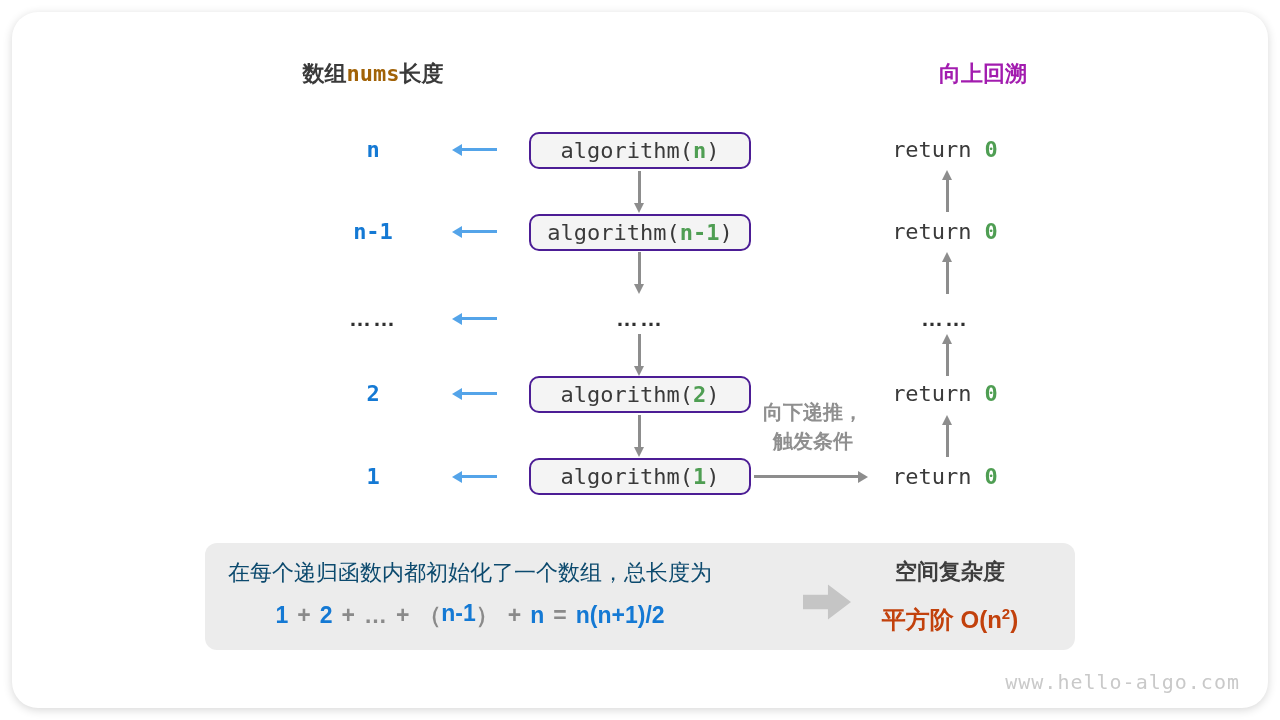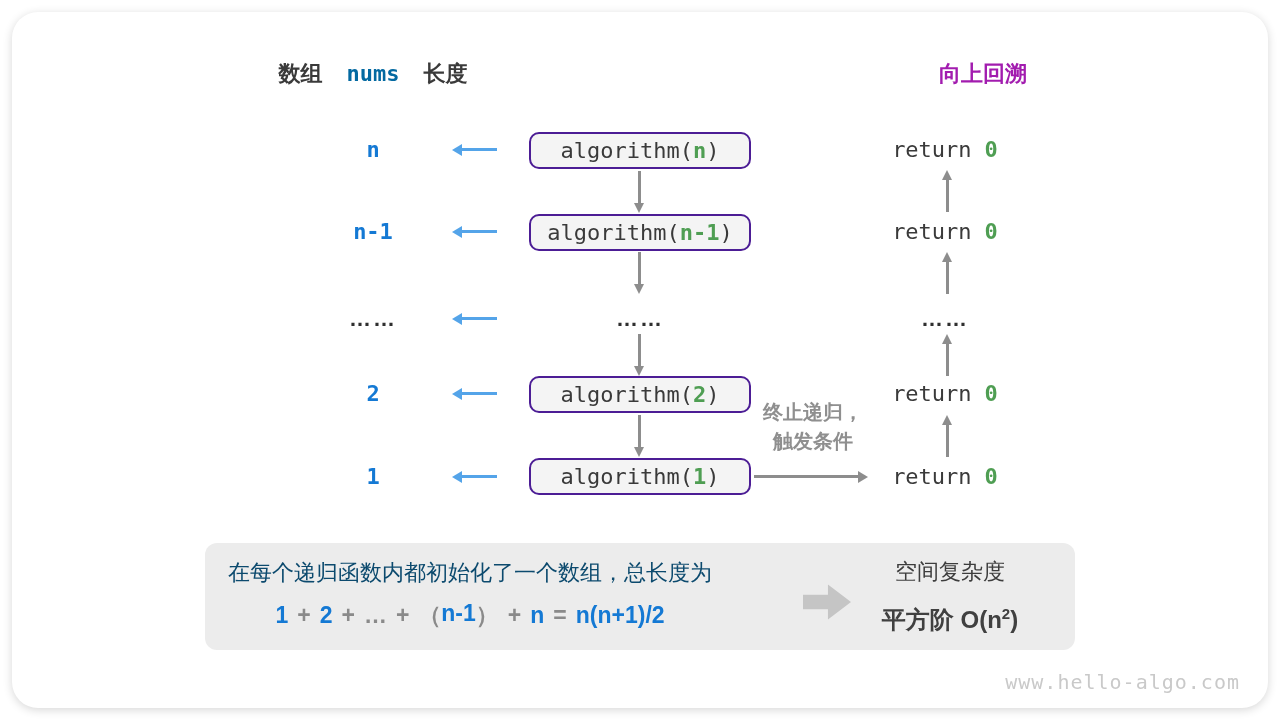--- a/index.html
+++ b/index.html
@@ -14,21 +14,21 @@
     box-shadow:0 2px 10px rgba(0,0,0,0.16);
   }
   .mono { font-family:"DejaVu Sans Mono","Liberation Mono",monospace; }
 
   
   .hdr { position:absolute; top:59px; height:30px; line-height:30px; text-align:center;
          font-weight:bold; font-size:22px; }
   .hdr-left  { left:243px; width:260px; color:#3a3a3a; }
   .hdr-mid   { left:540px; width:200px; color:#9e9e9e; }
   .hdr-right { left:883px; width:200px; color:#a21caf; }
-  .hdr-code  { color:#0369a1; margin:0 24px; font-weight:bold; }
+  .hdr-code  { color:#a16207; margin:0 0; font-weight:bold; }
 
   
   .lbl { position:absolute; left:293px; width:160px; height:30px; line-height:30px;
          text-align:center; font-weight:bold; font-size:22px; color:#1479d4; }
 
   
   .dots { font-weight:bold; font-size:22px; color:#2f2f2f; letter-spacing:2px; }
   .dots-cell { position:absolute; height:30px; line-height:30px; text-align:center; }
 
   
@@ -75,23 +75,23 @@
   .equation { position:absolute; left:215px; top:600px; width:510px; height:30px;
     display:flex; align-items:center; justify-content:center; gap:9px;
     font-weight:bold; font-size:23px; }
   .eb { color:#1479d4; }
   .eg { color:#8a8a8a; }
   .paren-group { display:inline-flex; }
   .block-arrow { position:absolute; left:803px; top:582px; width:48px; height:40px;
     background:#c5c5c5;
     clip-path:polygon(0% 32%, 52% 32%, 52% 6%, 100% 50%, 52% 94%, 52% 68%, 0% 68%); }
   .result-title { position:absolute; left:855px; top:557px; width:190px; height:30px;
-    line-height:30px; text-align:center; font-weight:normal; font-size:22px; color:#3d3d3d; }
+    line-height:30px; text-align:center; font-weight:bold; font-size:22px; color:#3d3d3d; }
   .result-formula { position:absolute; left:855px; top:598px; width:190px; height:32px;
-    line-height:32px; text-align:center; font-weight:bold; font-size:24px; color:#404040; }
+    line-height:32px; text-align:center; font-weight:bold; font-size:24px; color:#c2410c; }
   .result-formula sup { font-size:15px; vertical-align:super; }
 
   .watermark { position:absolute; right:40px; bottom:26px; font-size:20px;
     color:#c9c9c9; letter-spacing:1px; }
 </style>
 </head>
 <body>
 
 <div id="stage">
   <div class="card"></div>
@@ -155,21 +155,21 @@
   <div class="varrow down" style="left:638px;top:334px;height:32px"></div>
   <div class="varrow down" style="left:638px;top:415px;height:32px"></div>
 
   <div class="varrow up" style="left:946px;top:180px;height:32px"></div>
   <div class="varrow up" style="left:946px;top:262px;height:32px"></div>
   <div class="varrow up" style="left:946px;top:344px;height:32px"></div>
   <div class="varrow up" style="left:946px;top:425px;height:32px"></div>
 
   <div class="harrow gray" style="left:754px;top:475px;width:104px"></div>
   <div class="trigger">
-    <div>终止递归，</div>
+    <div>向下递推，</div>
     <div>触发条件</div>
   </div>
 
   <div class="panel"></div>
   <div class="sum-line1">在每个递归函数内都初始化了一个数组，总长度为</div>
   <div class="equation">
     <span class="eb">1</span>
     <span class="eg">+</span>
     <span class="eb">2</span>
     <span class="eg">+</span>

